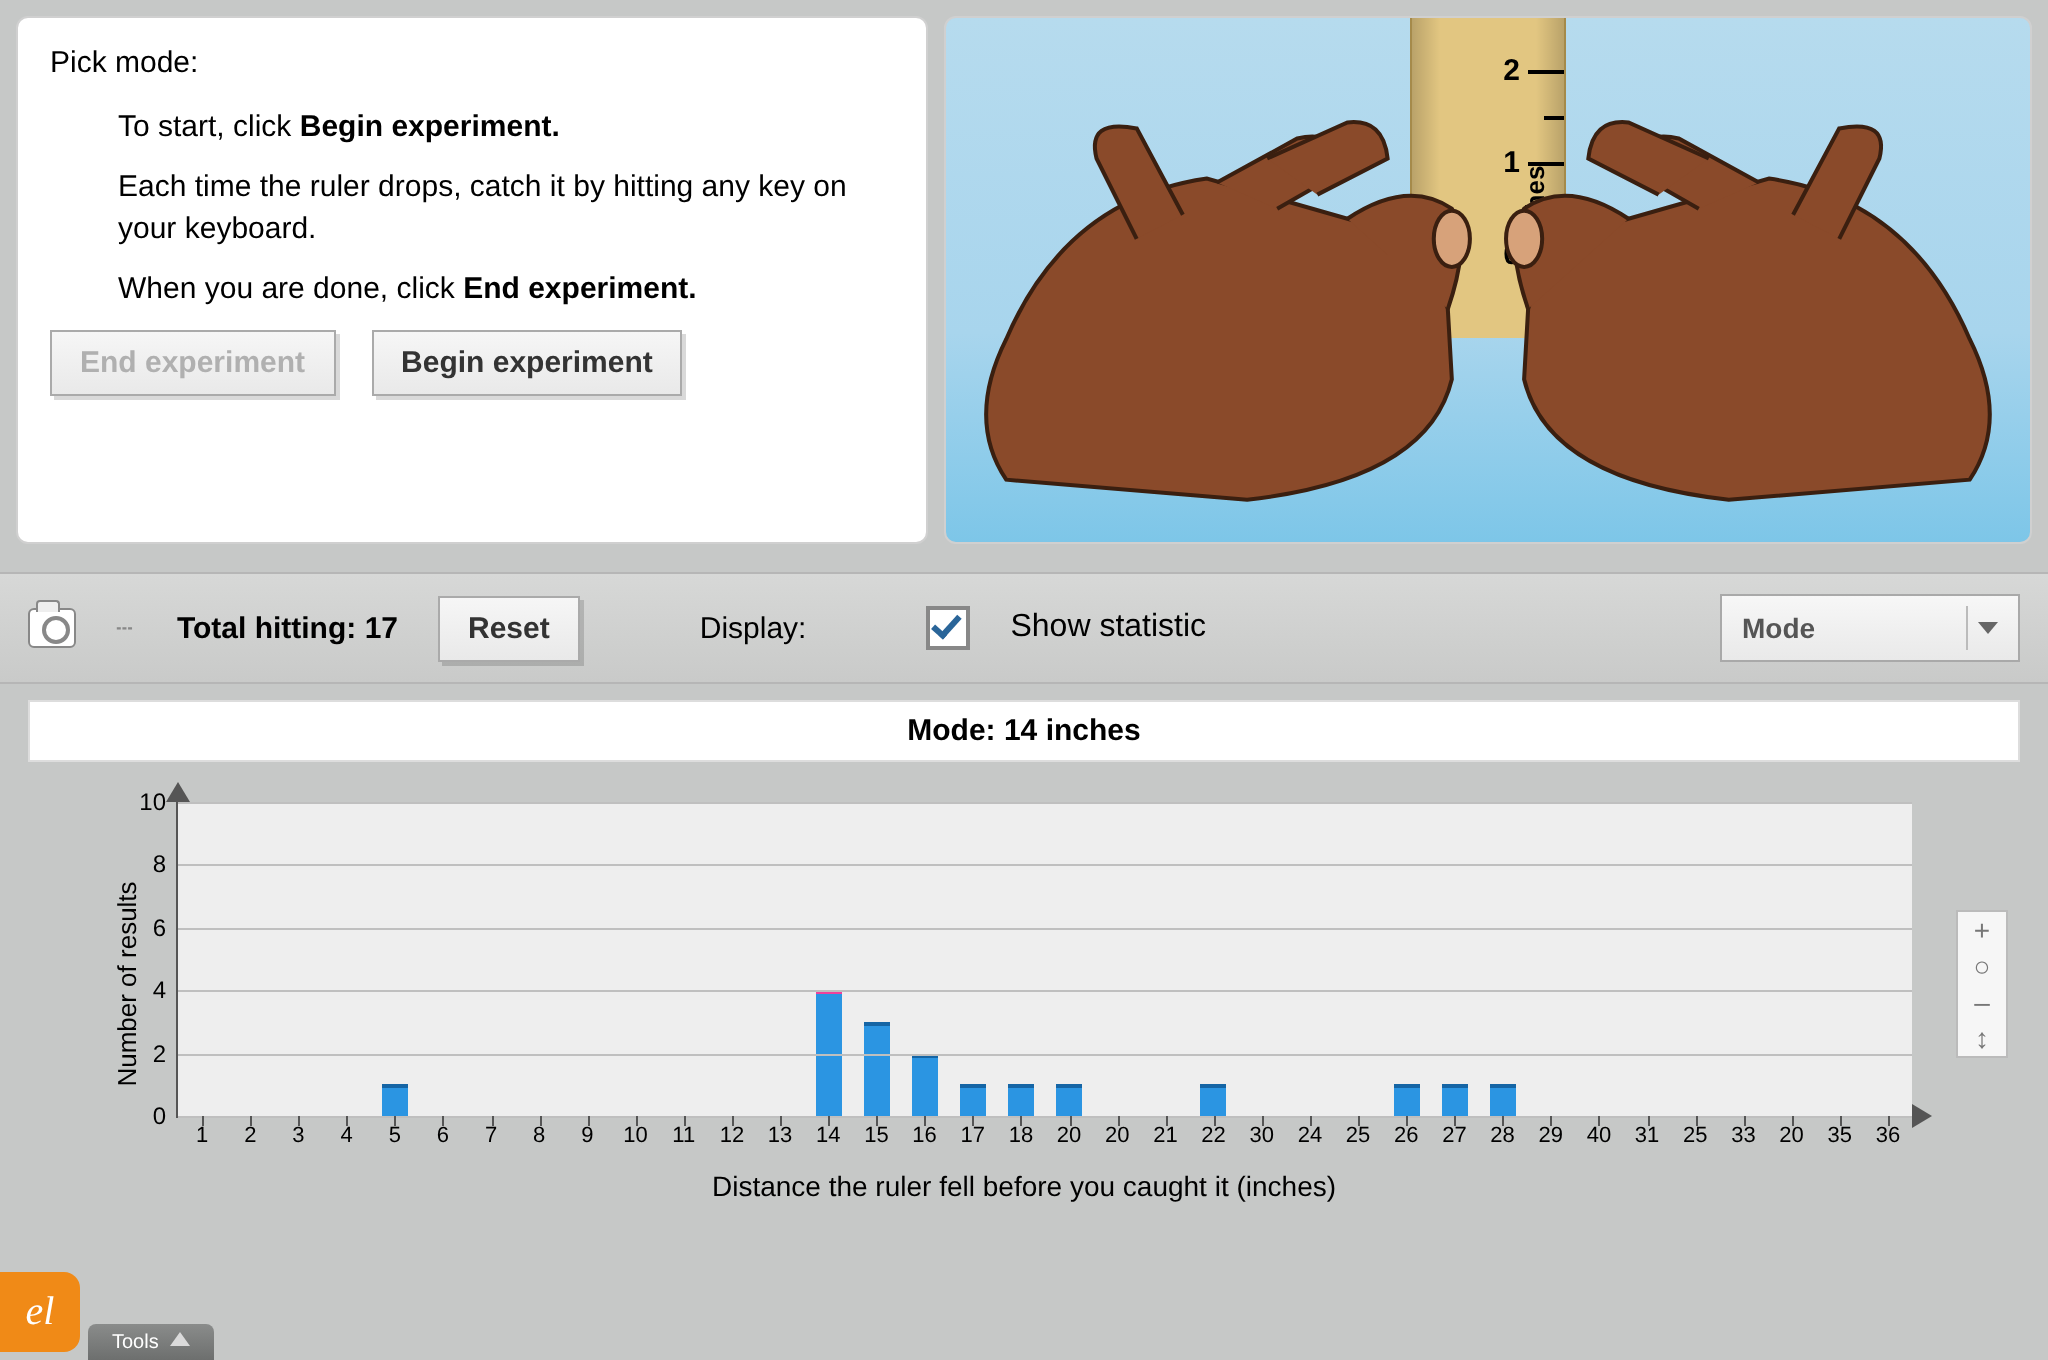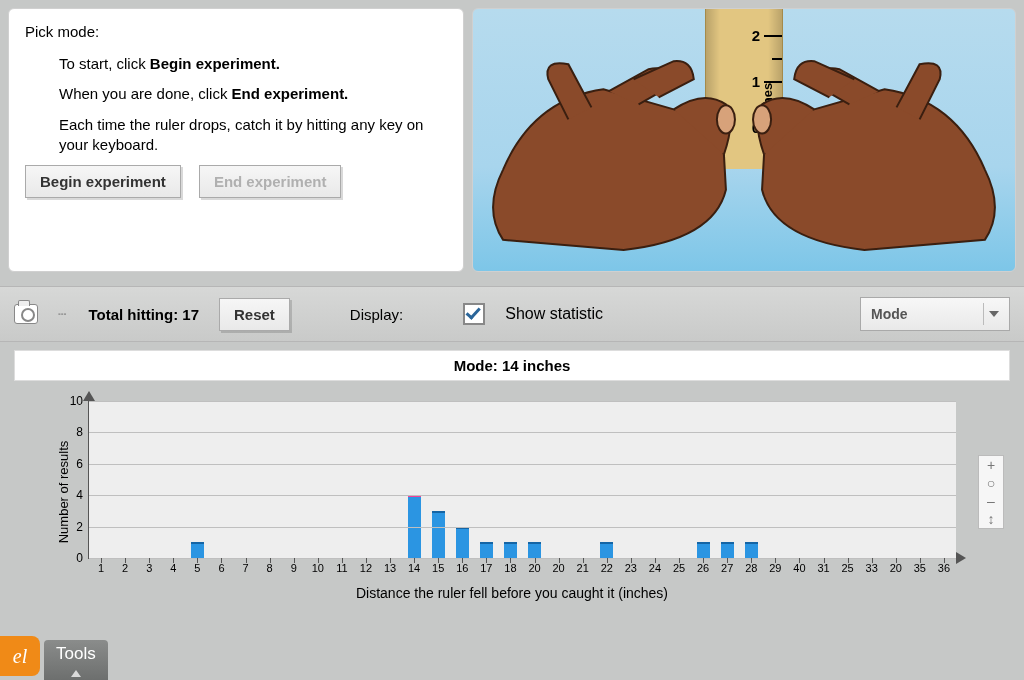--- a/index.html
+++ b/index.html
@@ -172,26 +172,25 @@
     width:26px; border:1px solid #bbb; background:#f6f6f6;
     display:flex; flex-direction:column; align-items:center;
     font-size:14px; color:#777;
   }
   .zoom-ctrl div { width:100%; text-align:center; padding:1px 0; cursor:pointer;}
   .zoom-ctrl .circ::before { content:"○"; }
   
   .tools-tab {
     position:absolute; left:44px; bottom:0;
     background: linear-gradient(#8a8c8b,#6d6f6e);
-    color:#fff; font-size:17px;
+    color:#fff; font-size:10px;
     padding:4px 12px 3px 12px;
     border-radius: 4px 4px 0 0;
-    display:flex; align-items:center; gap:6px;
+    display:flex; align-items:flex-start; gap:6px;
     cursor:pointer;
-    flex-direction:column;
   }
   .tools-tab .tri { width:0;height:0; border-left:5px solid transparent; border-right:5px solid transparent; border-bottom:7px solid #dadada;}
   .badge {
     position:absolute; left:0; bottom:4px;
     width:40px; height:40px;
     background: #f08a17;
     border-radius: 0 8px 8px 0;
     display:flex; align-items:center; justify-content:center;
     color:#fff; font-style:italic; font-family: Georgia, serif; font-size:20px;
   }
@@ -199,26 +198,26 @@
 </head>
 <body>
 
 <div class="top-row">
   <div class="controls-panel">
     <div class="mode-row">
       <span class="mode-label">Pick mode:</span>
     </div>
     <div class="instructions">
       <p><span>To start, click </span><b>Begin experiment.</b></p>
+      <p>Each time the ruler drops, catch it by hitting any key on your keyboard.</p>
       <p><span>When you are done, click </span><b>End experiment.</b></p>
-      <p>Each time the ruler drops, catch it by hitting any key on your keyboard.</p>
     </div>
     <div class="btn-row">
+      <div class="btn disabled">End experiment</div>
       <div class="btn">Begin experiment</div>
-      <div class="btn disabled">End experiment</div>
     </div>
   </div>
 
   <div class="illustration">
     <div class="ruler">
       <div class="shade"></div>
         <div class="shade shadeR"></div>
       <div class="tick" style="top:26px"></div>
         <div class="lbl" style="top:18px">2</div>
       <div class="tick minor" style="top:49px"></div>
@@ -342,21 +341,21 @@
       <div class="xtick" style="left: 48.6111%;">18</div>
       <div class="xtmark" style="left: 51.3889%;"></div>
       <div class="xtick" style="left: 51.3889%;">20</div>
       <div class="xtmark" style="left: 54.1667%;"></div>
       <div class="xtick" style="left: 54.1667%;">20</div>
       <div class="xtmark" style="left: 56.9444%;"></div>
       <div class="xtick" style="left: 56.9444%;">21</div>
       <div class="xtmark" style="left: 59.7222%;"></div>
       <div class="xtick" style="left: 59.7222%;">22</div>
       <div class="xtmark" style="left: 62.5%;"></div>
-      <div class="xtick" style="left: 62.5%;">23</div>
+      <div class="xtick" style="left: 62.5%;">30</div>
       <div class="xtmark" style="left: 65.2778%;"></div>
       <div class="xtick" style="left: 65.2778%;">24</div>
       <div class="xtmark" style="left: 68.0556%;"></div>
       <div class="xtick" style="left: 68.0556%;">25</div>
       <div class="xtmark" style="left: 70.8333%;"></div>
       <div class="xtick" style="left: 70.8333%;">26</div>
       <div class="xtmark" style="left: 73.6111%;"></div>
       <div class="xtick" style="left: 73.6111%;">27</div>
       <div class="xtmark" style="left: 76.3889%;"></div>
       <div class="xtick" style="left: 76.3889%;">28</div>

